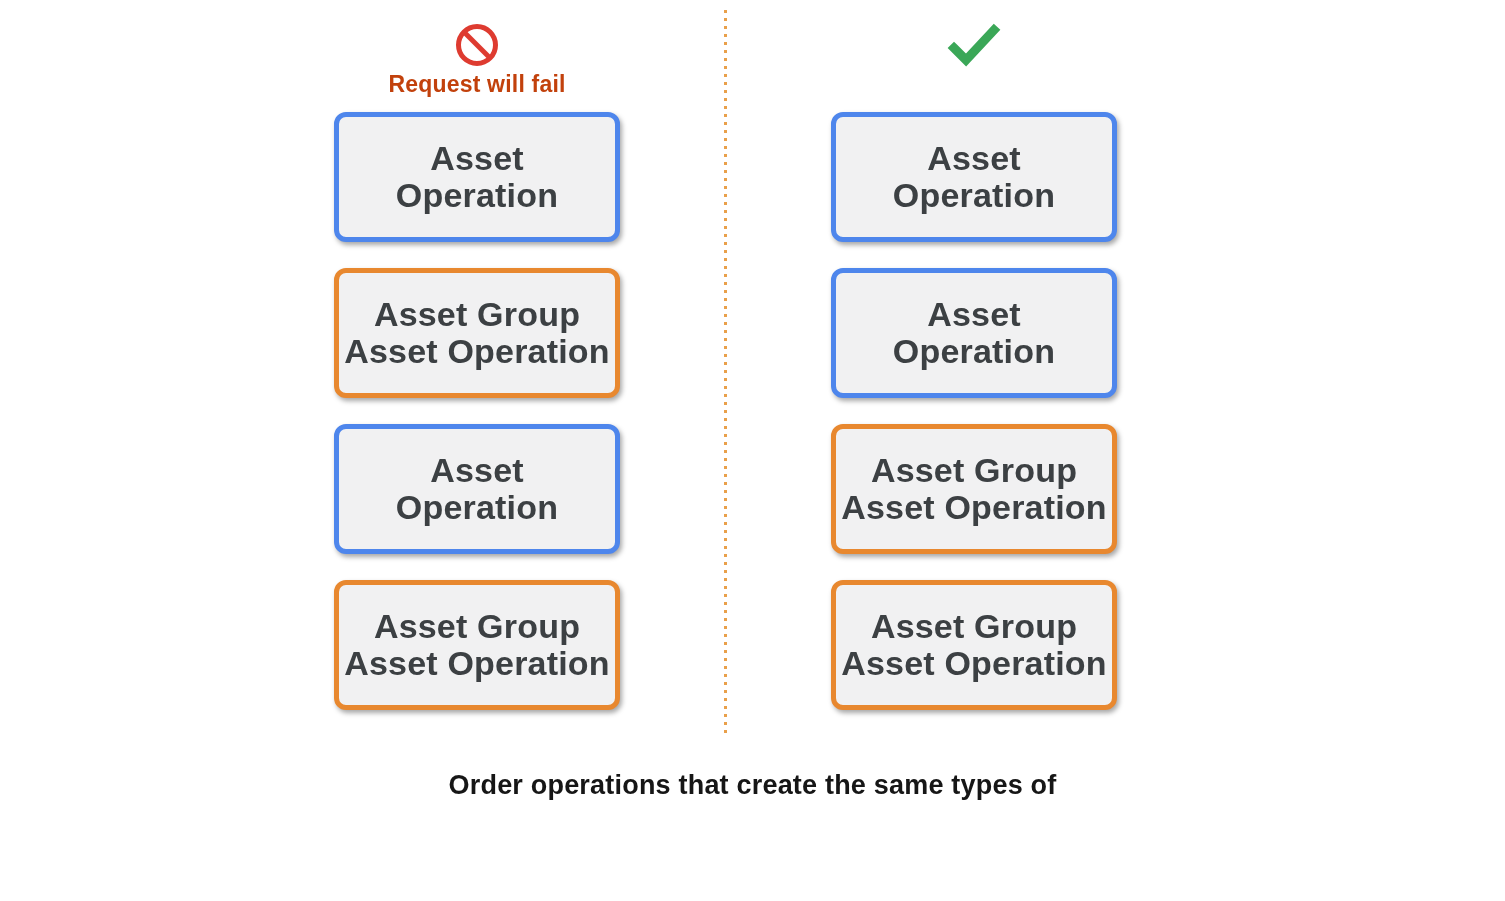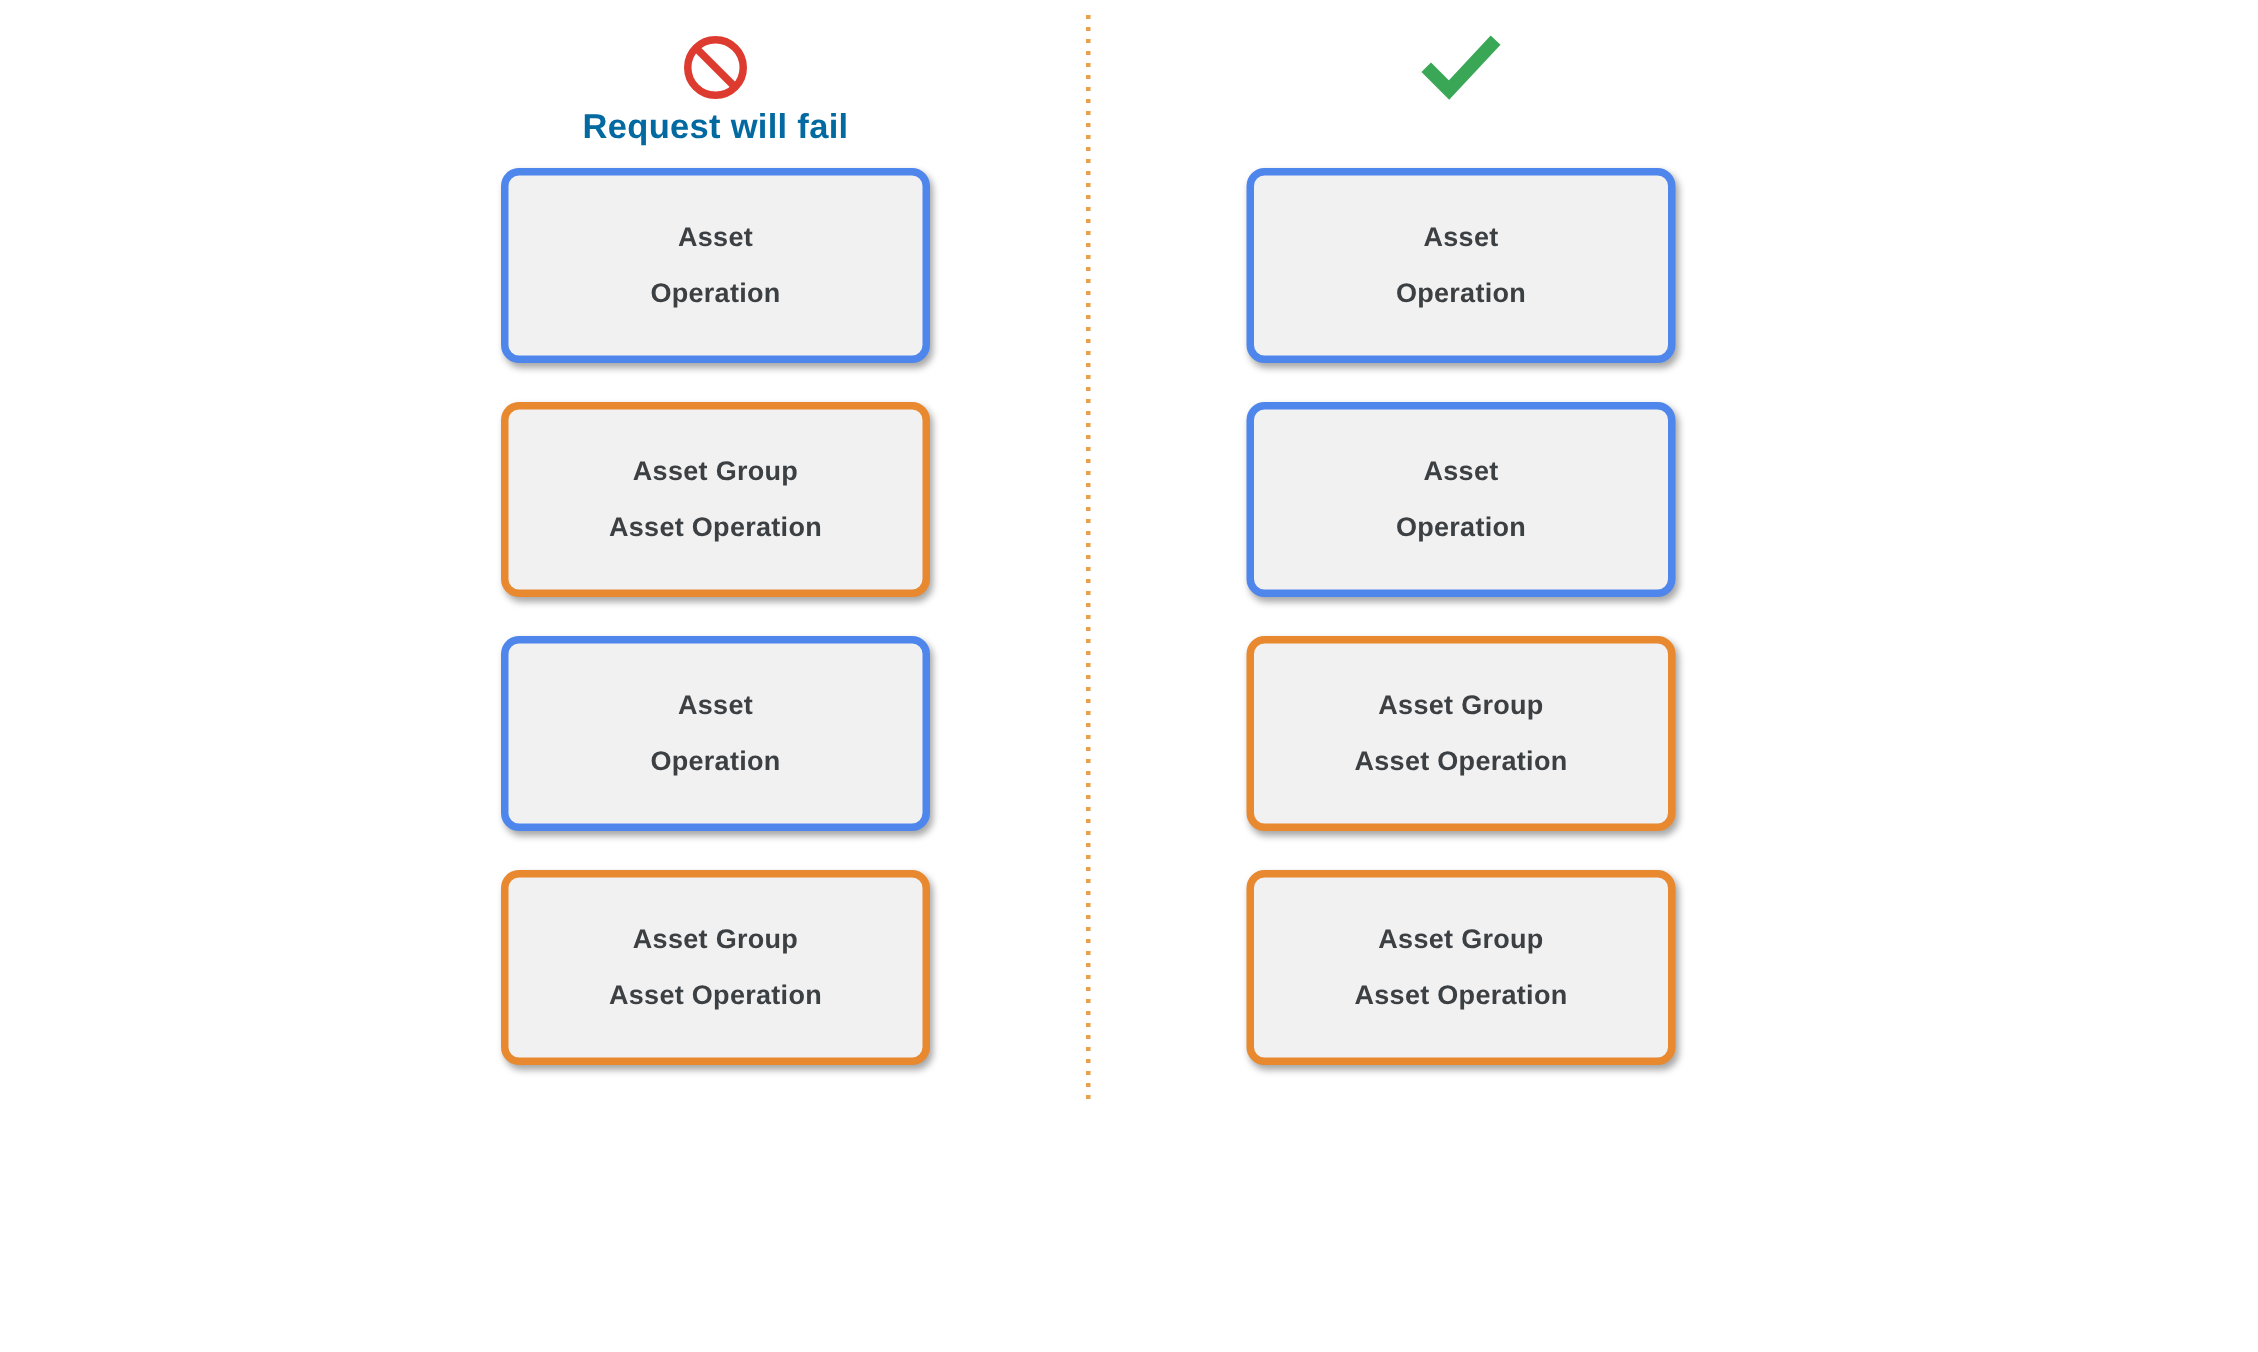--- a/index.html
+++ b/index.html
@@ -30,42 +30,42 @@
     display: flex;
     flex-direction: column;
     align-items: center;
     justify-content: flex-start;
   }
   .header-icon { height: 46px; display: flex; align-items: center; }
   .header-title {
     margin-top: 3px;
     font-size: 23px;
     font-weight: bold;
-    color: #0369a1;
+    color: #c2410c;
     white-space: nowrap;
     letter-spacing: 0.2px;
   }
   .box {
     box-sizing: border-box;
     width: 100%;
     height: 130px;
     margin-bottom: 26px;
     border-radius: 12px;
     border: 5px solid #999;
     background: #f1f1f2;
     display: flex;
     align-items: center;
     justify-content: center;
     text-align: center;
     box-shadow: 2px 3px 5px rgba(0,0,0,0.35);
   }
   .box.blue   { border-color: #4e86ec; }
   .box.orange { border-color: #e8882f; text-align: center; }
   .box-label {
-    font-size: 18px;
+    font-size: 34px;
     font-weight: bold;
     color: #3c4043;
     line-height: 37px;
     letter-spacing: 0.2px;
   }
   .divider {
     position: absolute;
     left: 724px;
     top: 10px;
     width: 3px;
@@ -168,16 +168,16 @@
 
     <div class="box orange">
       <div class="box-label">
         <span>Asset Group</span><br>
         <span>Asset Operation</span>
       </div>
     </div>
   </div>
 
   <div class="caption">
-    <br>
+    <span>Order operations that create the same types of</span><br>
   </div>
 
 </div>
 
 </body></html>

